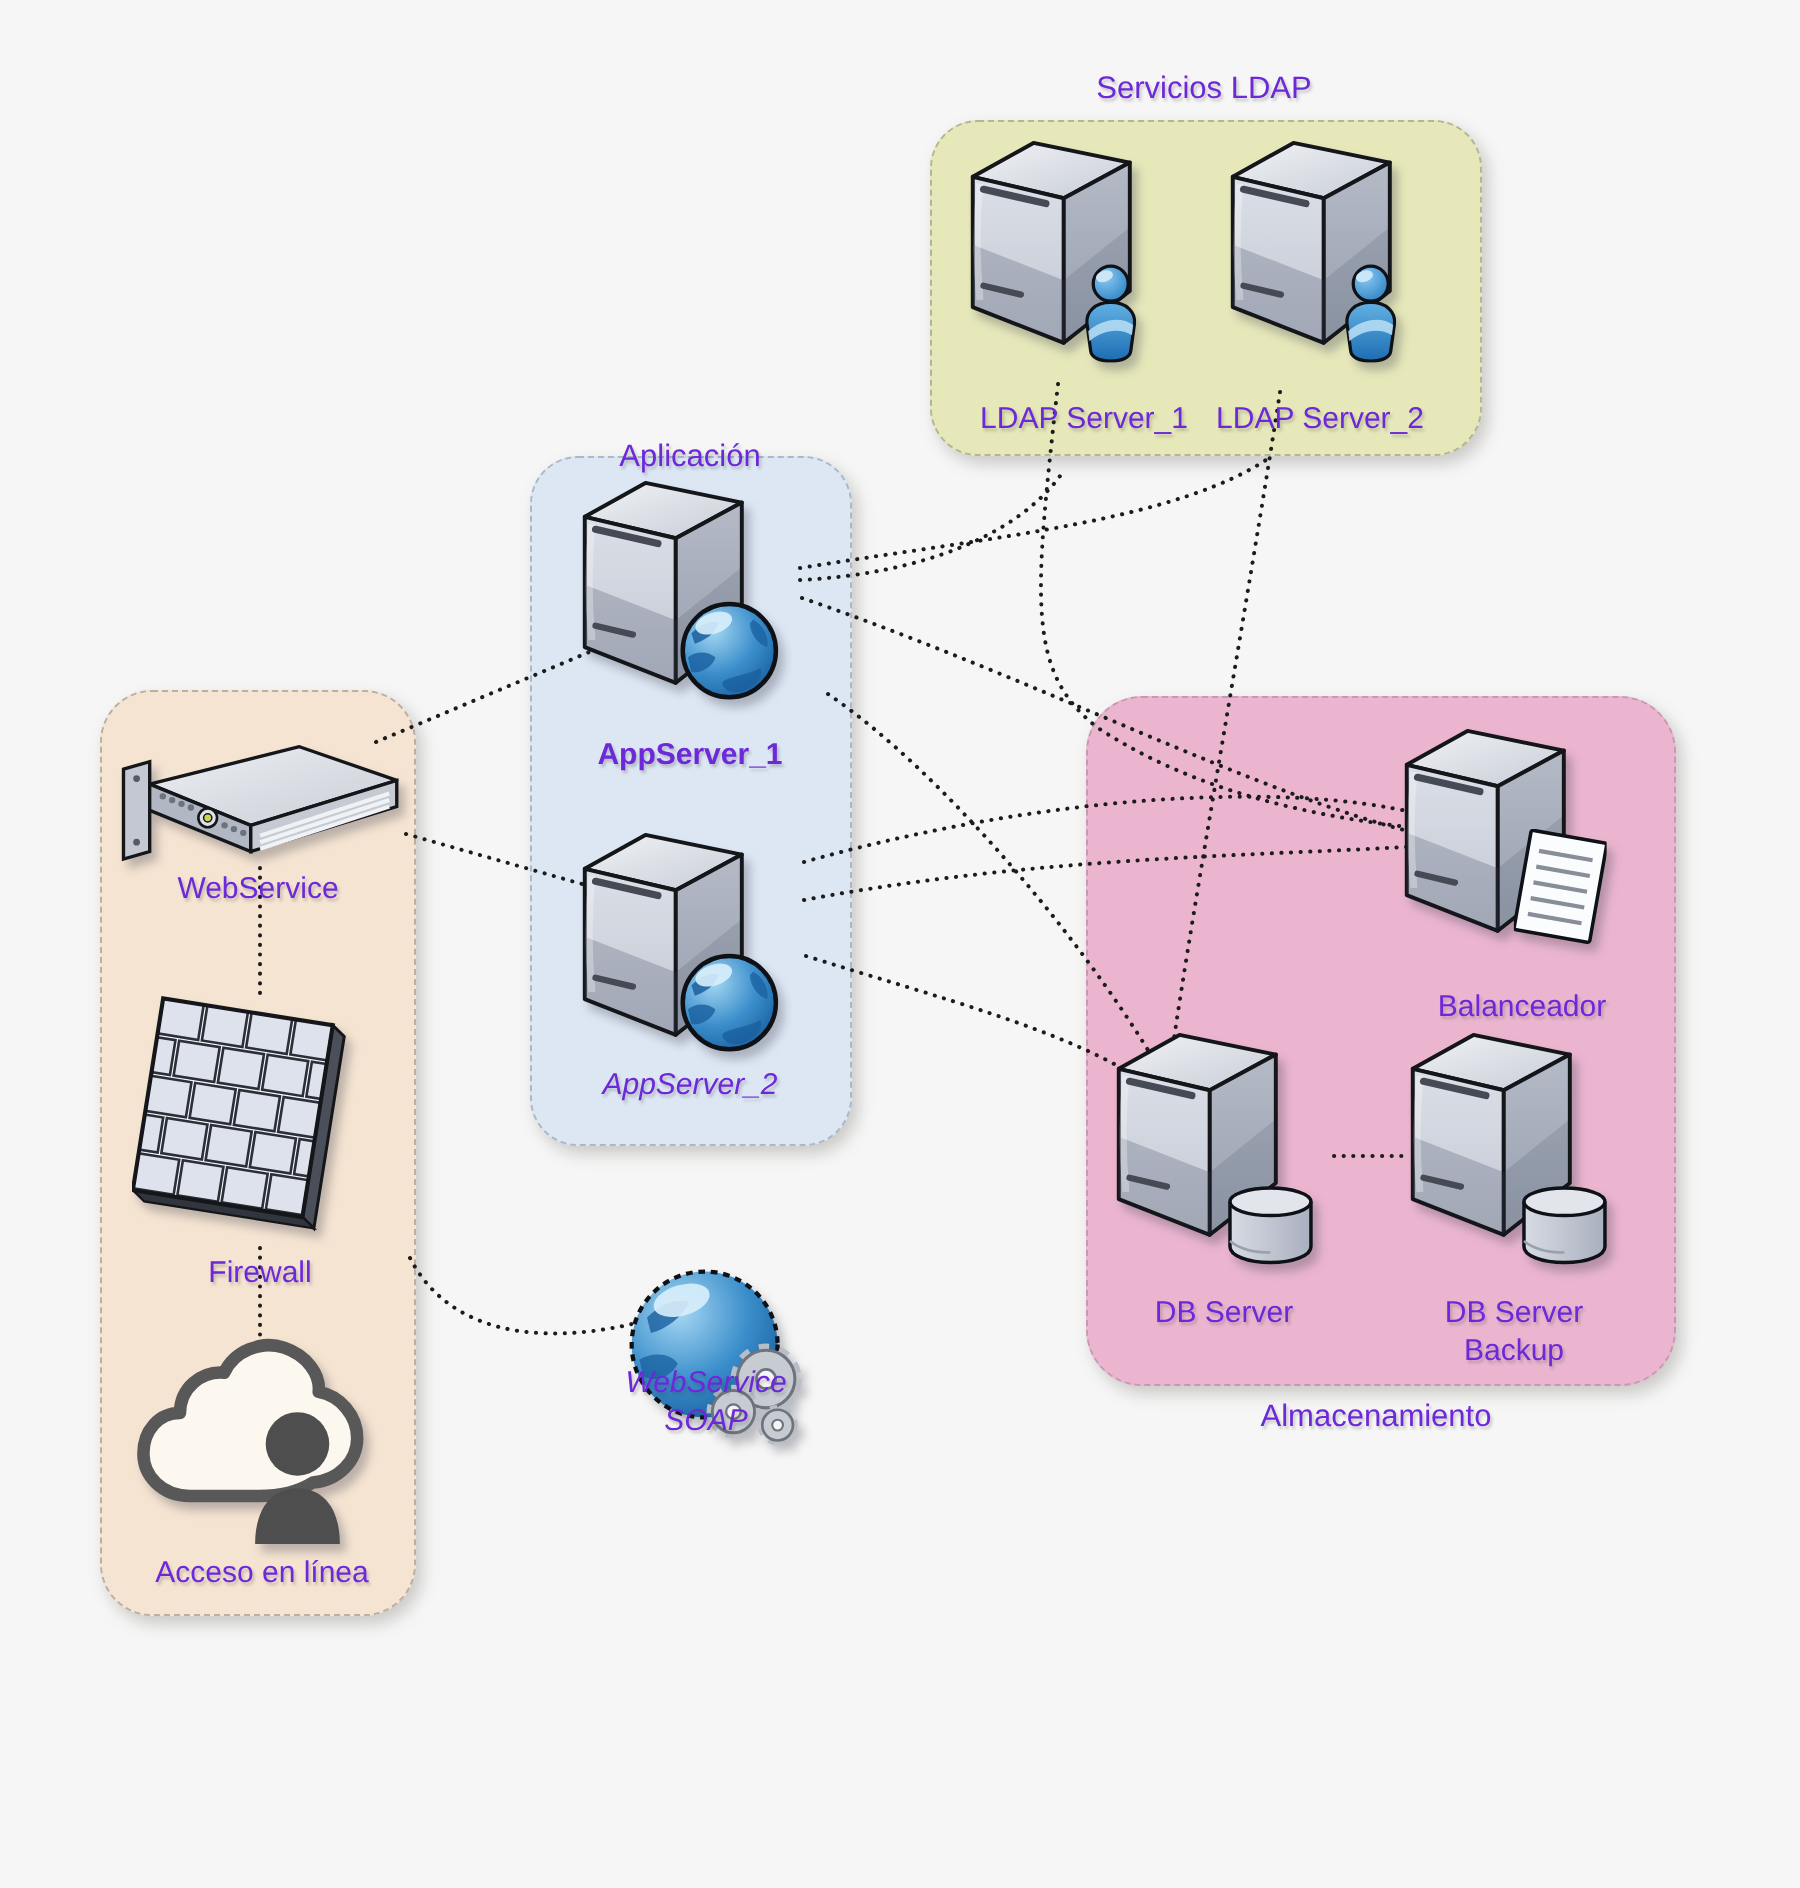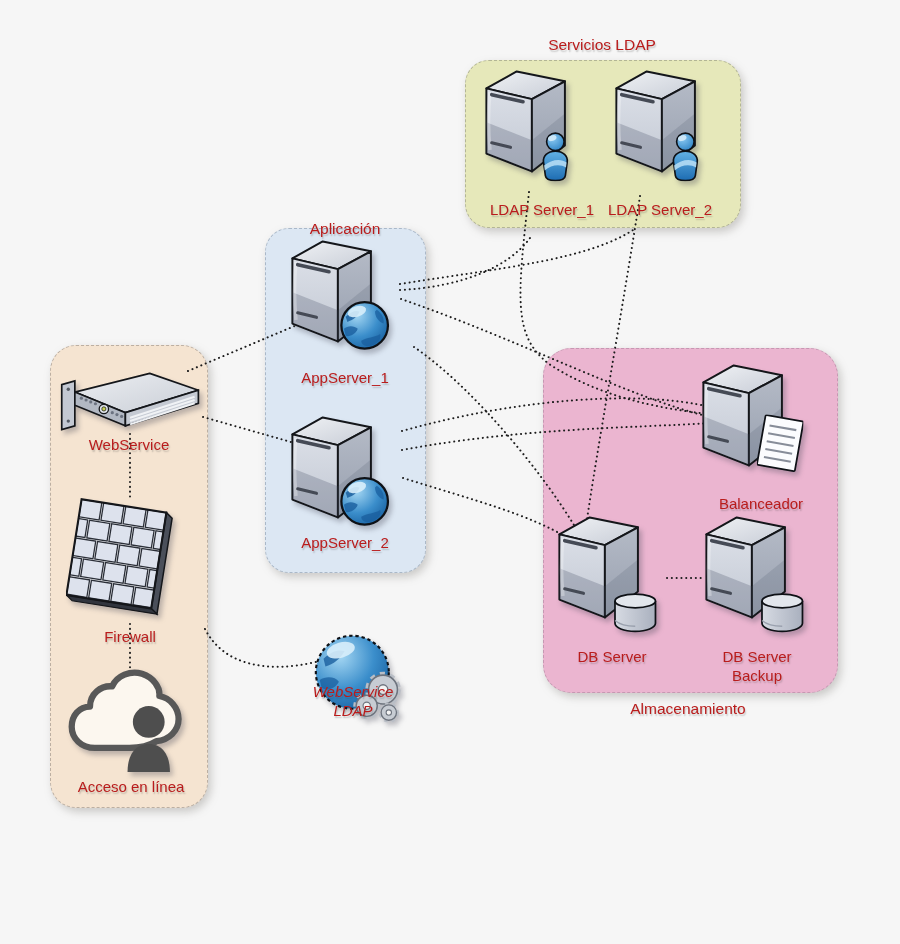--- a/index.html
+++ b/index.html
@@ -1,17 +1,17 @@
 <!DOCTYPE html>
 <html><head>
 <meta charset="utf-8">
 <style>
   html,body{margin:0;padding:0;background:#f6f6f6;}
   .canvas{position:relative;width:900px;height:944px;background:#f6f6f6;overflow:hidden;
-          font-family:"Liberation Sans",sans-serif;color:#b91c1c;}
+          font-family:"Liberation Sans",sans-serif;color:#6d28d9;}
   .gbox{position:absolute;border:1.6px dashed #aaa;z-index:1;
         filter:drop-shadow(3px 4px 4px rgba(90,85,80,.28));}
   .glabel{position:absolute;transform:translateX(-50%);white-space:nowrap;z-index:4;
           font-size:15.5px;text-shadow:1px 1.5px 1.5px rgba(60,60,60,.25);}
   .nlabel{position:absolute;transform:translateX(-50%);white-space:nowrap;z-index:4;
           font-size:15px;line-height:18.5px;text-align:center;
           text-shadow:1px 1.5px 1.5px rgba(60,60,60,.25);}
   .caption{position:absolute;z-index:4;font-size:15px;line-height:19px;overflow:hidden;
            text-shadow:1px 1.5px 1.5px rgba(60,60,60,.25);}
   #edgelayer{position:absolute;left:0;top:0;z-index:2;}
@@ -232,29 +232,29 @@
     </svg>
   </div>
   <div class="nlabel" style="left:660px;top:201px;">LDAP Server_2</div>
 
   <div class="node" style="left:287px;top:237px;">
     <svg width="100" height="116" viewBox="0 0 112 130">
       <use href="#sym-server" width="100" height="122"></use>
       <use href="#sym-globe" x="58" y="70" width="58" height="58"></use>
     </svg>
   </div>
-  <div class="nlabel" style="left:345px;top:369px;">AppServer_1</div>
+  <div class="nlabel" style="left:345px;top:369px;font-weight:bold;">AppServer_1</div>
 
   <div class="node" style="left:287px;top:413px;">
     <svg width="100" height="116" viewBox="0 0 112 130">
       <use href="#sym-server" width="100" height="122"></use>
       <use href="#sym-globe" x="58" y="70" width="58" height="58"></use>
     </svg>
   </div>
-  <div class="nlabel" style="left:345px;top:534px;">AppServer_2</div>
+  <div class="nlabel" style="left:345px;top:534px;font-style:italic;">AppServer_2</div>
 
   <div class="node" style="left:56px;top:364px;">
     <svg width="150" height="73" viewBox="0 0 160 78">
       <use href="#sym-balancer" width="160" height="78"></use>
     </svg>
   </div>
   <div class="nlabel" style="left:129px;top:436px;">WebService</div>
 
   <div class="node" style="left:66px;top:496px;">
     <svg width="112" height="126" viewBox="0 0 120 135">
@@ -270,21 +270,21 @@
   </div>
   <div class="nlabel" style="left:131px;top:778px;">Acceso en línea</div>
 
   <div class="node" style="left:312px;top:630px;">
     <svg width="96" height="96" viewBox="0 0 100 100">
       <use href="#sym-gearglobe" width="100" height="100"></use>
     </svg>
   </div>
   <div class="nlabel" style="left:353px;top:683px;font-style:italic;">
     <div>WebService</div>
-    <div>LDAP</div>
+    <div>SOAP</div>
   </div>
 
   <div class="node" style="left:698px;top:361px;">
     <svg width="100" height="116" viewBox="0 0 112 130">
       <use href="#sym-server" width="100" height="122"></use>
       <use href="#sym-doc" x="66" y="60" width="52" height="65"></use>
     </svg>
   </div>
   <div class="nlabel" style="left:761px;top:495px;">Balanceador</div>
 

